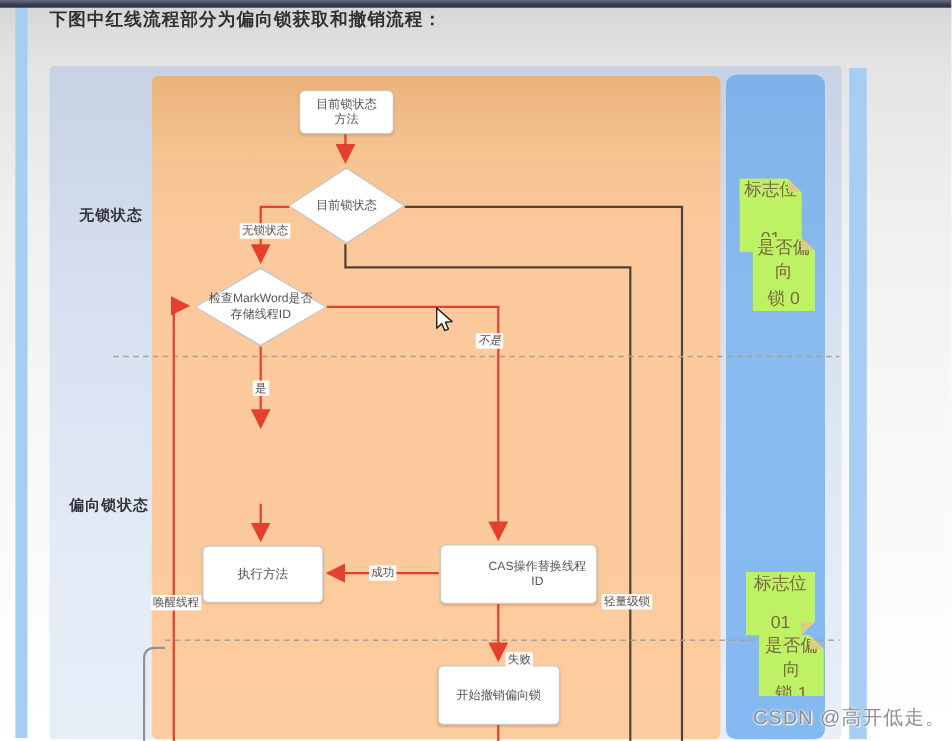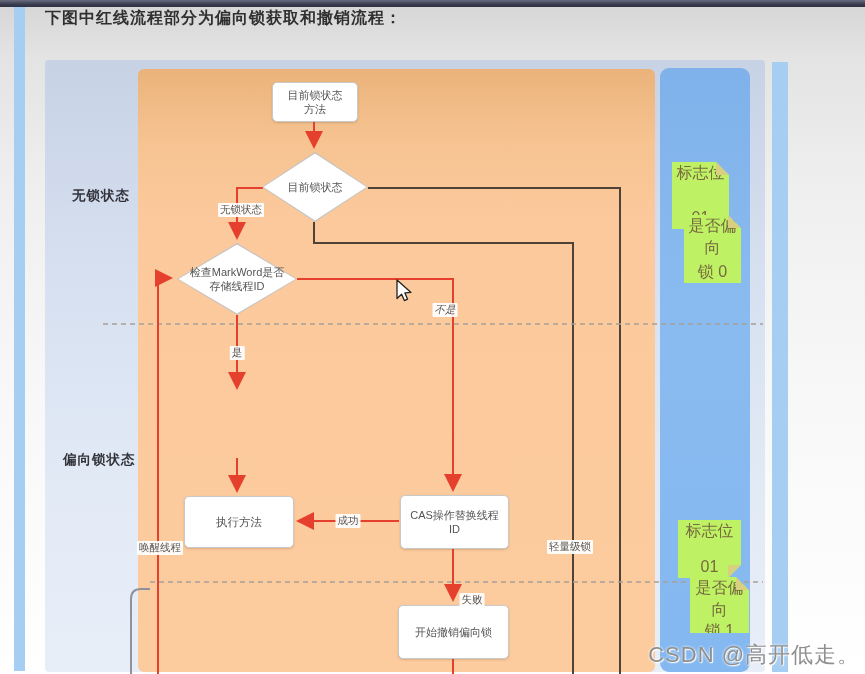--- a/index.html
+++ b/index.html
@@ -43,21 +43,21 @@
   .note{position:absolute;background:#bef264;font-size:16px;color:#776а3f;color:#776a3f;
     box-shadow:0 1px 2px rgba(60,80,120,.25);display:flex;flex-direction:column;
     align-items:center;justify-content:space-between;text-align:center;line-height:1.35;z-index:4;}
   .note span{display:block;}
   .note.tr{clip-path:polygon(0 0,calc(100% - 13px) 0,100% 13px,100% 100%,0 100%);}
   .note.br{clip-path:polygon(0 0,100% 0,100% calc(100% - 13px),calc(100% - 13px) 100%,0 100%);}
   .fold-tr{position:absolute;top:0;right:0;width:13px;height:13px;background:#d8cf7f;
     clip-path:polygon(0 0,100% 100%,0 100%);}
   .fold-br{position:absolute;bottom:0;right:0;width:13px;height:13px;background:#d8cf7f;
     clip-path:polygon(0 0,100% 0,0 100%);}
-  .watermark{position:absolute;right:5px;top:640px;font-size:22px;color:#8f8f8f;
+  .watermark{position:absolute;right:5px;top:640px;font-size:18px;color:#8f8f8f;
     letter-spacing:1px;z-index:7;text-shadow:0 0 3px #fff,1px 1px 1px #fff;}
   svg.cursor{position:absolute;left:395px;top:279px;z-index:8;}
 </style>
 </head>
 <body>
 
 <div id="screen">
 
   <div class="topbar"></div>
   <div class="vstripe stripe-left"></div>
@@ -118,21 +118,21 @@
       <span>检查MarkWord是否</span>
       <span>存储线程ID</span>
     </div>
   </div>
 
 
   <div class="box" style="left:184px;top:496px;width:108px;height:50px;font-size:11.5px;">
     <span>执行方法</span>
   </div>
 
-  <div class="box" style="left:400px;top:495px;width:107px;height:52px;">
+  <div class="box" style="left:400px;top:495px;width:107px;height:52px;padding-left:34px;">
     <span>CAS操作替换线程</span>
     <span>ID</span>
   </div>
 
   <div class="box" style="left:398px;top:605px;width:109px;height:52px;">
     <span>开始撤销偏向锁</span>
   </div>
 
   <div class="elabel" style="left:241px;top:210px;">无锁状态</div>
   <div class="elabel" style="left:445px;top:310px;font-style:italic;">不是</div>

